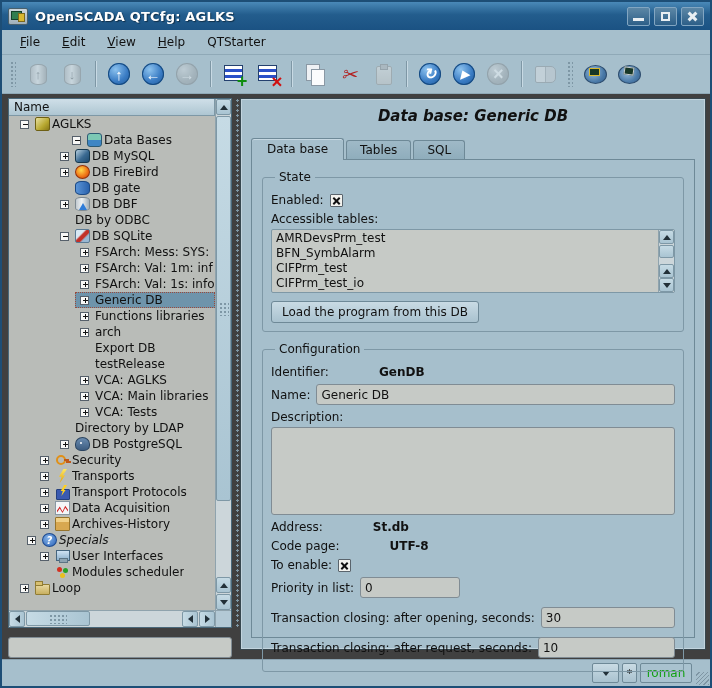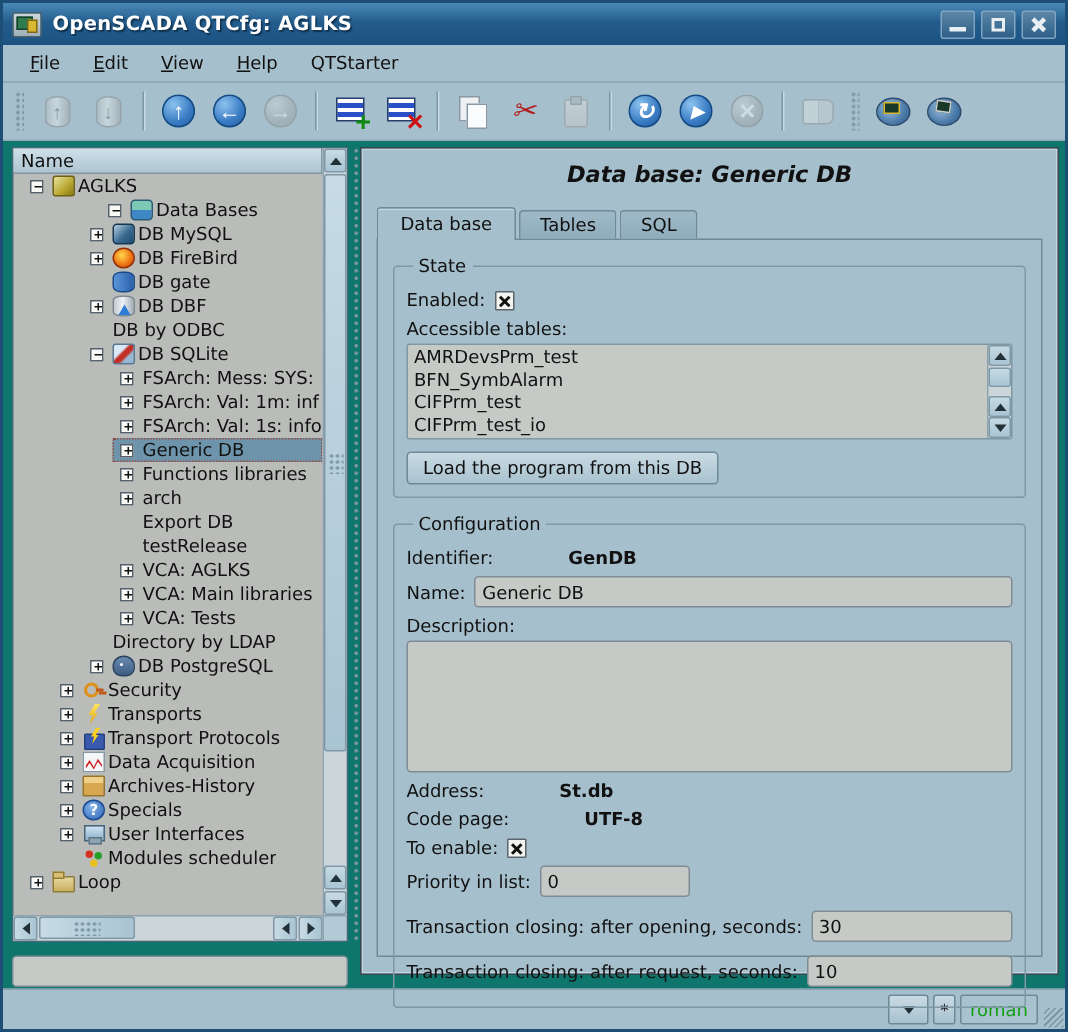--- a/index.html
+++ b/index.html
@@ -1,17 +1,17 @@
 <!DOCTYPE html>
 <html><head>
 <meta charset="utf-8">
 <style>
   html,body{margin:0;padding:0;background:#202830;}
   *{box-sizing:border-box;}
-  .window{position:relative;width:712px;height:688px;margin:0 auto;background:#0f766e;
+  .window{position:relative;width:712px;height:688px;margin:0 auto;background:#404040;
           border:2px solid #1d4e76;outline:1px solid #000;
           font-family:"DejaVu Sans",sans-serif;font-size:12px;color:#111;overflow:hidden;}
 
   
   .titlebar{height:28px;background:linear-gradient(180deg,#4a89b8,#235d8d 45%,#1b5283);
             display:flex;align-items:center;padding:0 6px;gap:7px;}
   .app-icon{width:20px;height:17px;background:linear-gradient(#cdd6dc,#9fb0ba);border:1px solid #49606c;
             border-radius:2px;position:relative;flex:none;}
   .app-icon::before{content:"";position:absolute;left:2px;top:2px;width:9px;height:7px;background:#2f7d4f;border:1px solid #14402a;}
   .app-icon::after{content:"";position:absolute;right:2px;bottom:2px;width:5px;height:7px;background:#d8b830;border:1px solid #7c681a;}
@@ -503,21 +503,21 @@
         </div>
         <div class="tree-row" style="padding-left: 26px;">
           <span class="row-c">
             <span class="branch">
               <span class="exp plus"></span>
             </span>
             <span class="ti ti-archives-icon"></span>
             <span class="tlabel">Archives-History</span>
           </span>
         </div>
-        <div class="tree-row" style="padding-left: 26px;">
+        <div class="tree-row" style="padding-left: 13px; font-style: italic;">
           <span class="row-c">
             <span class="branch">
               <span class="exp plus"></span>
             </span>
             <span class="ti ti-specials-icon"></span>
             <span class="tlabel">Specials</span>
           </span>
         </div>
         <div class="tree-row" style="padding-left: 26px;">
           <span class="row-c">

